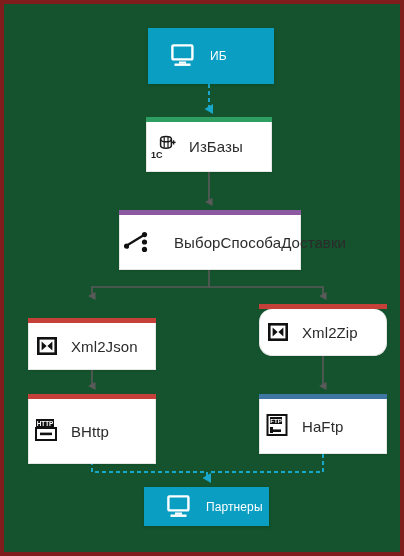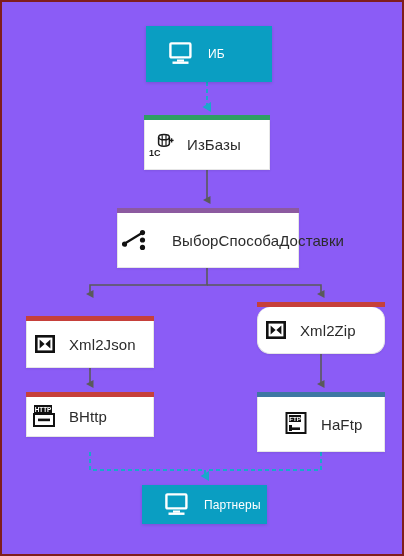--- a/index.html
+++ b/index.html
@@ -7,22 +7,22 @@
     padding: 0;
     background: #ffffff;
   }
   body {
     font-family: "Liberation Sans", sans-serif;
   }
   #canvas {
     position: relative;
     width: 404px;
     height: 556px;
-    background: #8b5cf6;
-    border: 2px solid #7f1d1d;
+    background: #14532d;
+    border: 4px solid #7f1d1d;
     box-sizing: border-box;
     overflow: hidden;
   }
   .svg-layer {
     position: absolute;
     left: 0;
     top: 0;
     width: 404px;
     height: 556px;
     pointer-events: none;
@@ -189,34 +189,34 @@
       <svg width="22" height="20" viewBox="0 0 22 20" xmlns="http://www.w3.org/2000/svg">
         <rect x="1" y="1" width="20" height="18" fill="#111111"></rect>
         <rect x="3.6" y="3.6" width="14.8" height="12.8" fill="#ffffff"></rect>
         <path d="M5.6,5.6 L5.6,14.4 L10.6,10 Z" fill="#111111"></path>
         <path d="M16.4,5.6 L16.4,14.4 L11.4,10 Z" fill="#111111"></path>
       </svg>
     </span>
     <span class="label">Xml2Zip</span>
   </div>
 
-  <div class="node plain" style="left:24px; top:395px; width:128px; height:40px;">
+  <div class="node plain" style="left:24px; top:395px; width:128px; height:65px;">
     <span class="topbar" style="background:#C6403A;"></span>
     <span class="icon">
       <svg width="26" height="26" viewBox="0 0 26 26" xmlns="http://www.w3.org/2000/svg">
         <rect x="2" y="1" width="18" height="8" fill="#111111"></rect>
         <text x="11" y="7.6" text-anchor="middle" font-family="Liberation Sans, sans-serif" font-size="6.4" font-weight="bold" fill="#ffffff">HTTP</text>
         <rect x="2" y="10" width="20" height="12" fill="none" stroke="#111111" stroke-width="2"></rect>
         <rect x="6" y="14.6" width="12" height="2.6" fill="#111111"></rect>
       </svg>
     </span>
     <span class="label">ВHttp</span>
   </div>
 
-  <div class="node plain" style="left:255px; top:395px; width:128px; height:55px;padding-left:21px;">
+  <div class="node plain" style="left:255px; top:395px; width:128px; height:55px;">
     <span class="topbar" style="background:#3E77A3;"></span>
     <span class="icon">
       <svg width="26" height="26" viewBox="0 0 26 26" xmlns="http://www.w3.org/2000/svg">
         <rect x="2.5" y="2" width="19" height="20" fill="none" stroke="#111111" stroke-width="2"></rect>
         <rect x="5" y="4" width="12" height="7" fill="#111111"></rect>
         <text x="11" y="10" text-anchor="middle" font-family="Liberation Sans, sans-serif" font-size="6.2" font-weight="bold" fill="#ffffff">FTP</text>
         <rect x="5" y="14" width="3" height="6" fill="#111111"></rect>
         <rect x="5" y="16.4" width="11" height="2.6" fill="#111111"></rect>
       </svg>
     </span>

